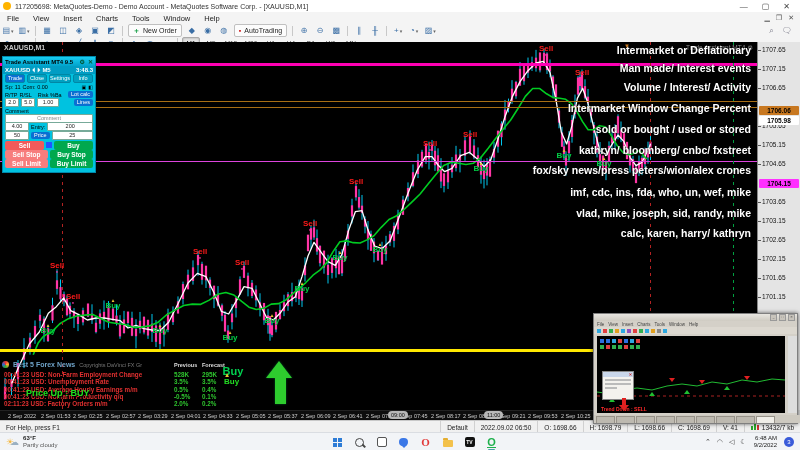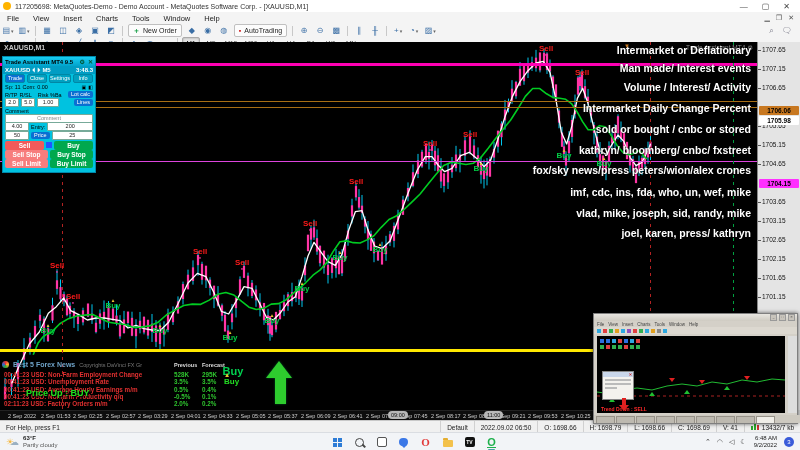--- a/index.html
+++ b/index.html
@@ -649,27 +649,27 @@
         <div class="mk mk-buy" style="left: 380px; top: 200px;"><span class="tri">▴</span><span>Buy</span></div>
         <div class="mk mk-buy" style="left: 481px; top: 119px;"><span class="tri">▴</span><span>Buy</span></div>
         <div class="mk mk-buy" style="left: 564px; top: 106px;"><span class="tri">▴</span><span>Buy</span></div>
         <div class="mk mk-buy" style="left: 604px; top: 114px;"><span class="tri">▴</span><span>Buy</span></div>
         <div class="mk mk-buy mk-big" style="left: 233px; top: 324px;">Buy</div>
       </div>
     <div id="annotations-layer">
         <div class="annot" style="top: 2px;">Intermarket or Deflationary</div>
         <div class="annot" style="top: 20px;">Man made/ Interest events</div>
         <div class="annot" style="top: 39px;">Volume / Interest/ Activity</div>
-        <div class="annot" style="top: 60px;">Intermarket Daily Change Percent</div>
-        <div class="annot" style="top: 81px;">sold or bought / cnbc or stored</div>
+        <div class="annot" style="top: 60px;">Intermarket Window Change Percent</div>
+        <div class="annot" style="top: 81px;">sold or bought / used or stored</div>
         <div class="annot" style="top: 102px;">kathryn/ bloomberg/ cnbc/ fxstreet</div>
         <div class="annot" style="top: 122px;">fox/sky news/press peters/wion/alex crones</div>
         <div class="annot" style="top: 144px;">imf, cdc, ins, fda, who, un, wef, mike</div>
         <div class="annot" style="top: 165px;">vlad, mike, joseph, sid, randy, mike</div>
-        <div class="annot" style="top: 185px;">joel, karen, press/ kathryn</div>
+        <div class="annot" style="top: 185px;">calc, karen, harry/ kathryn</div>
       </div>
     <span id="shift-marker" class="abs" style="left:624px;top:1px;">▼</span>
   </div>
 
   <div id="price-axis" class="abs">
       <div class="pa-tick" style="top: 8px;"></div>
       <div class="pa-label" style="top: 4px;">1707.65</div>
       <div class="pa-tick" style="top: 27px;"></div>
       <div class="pa-label" style="top: 23px;">1707.15</div>
       <div class="pa-tick" style="top: 46px;"></div>

